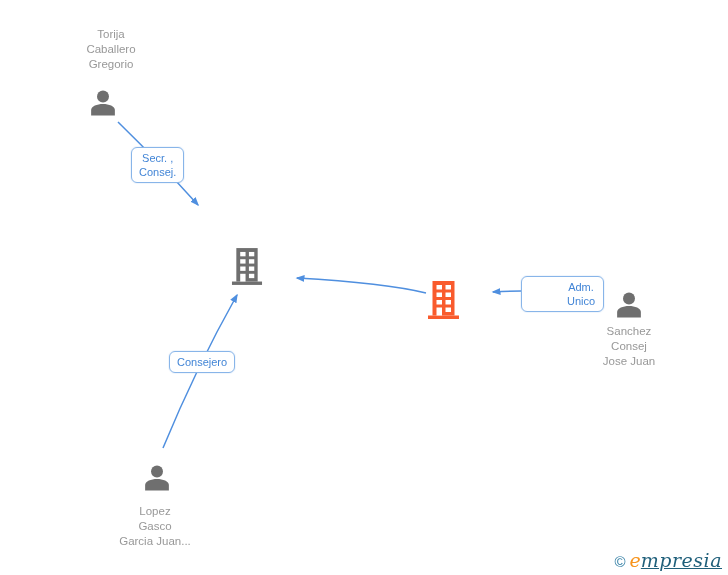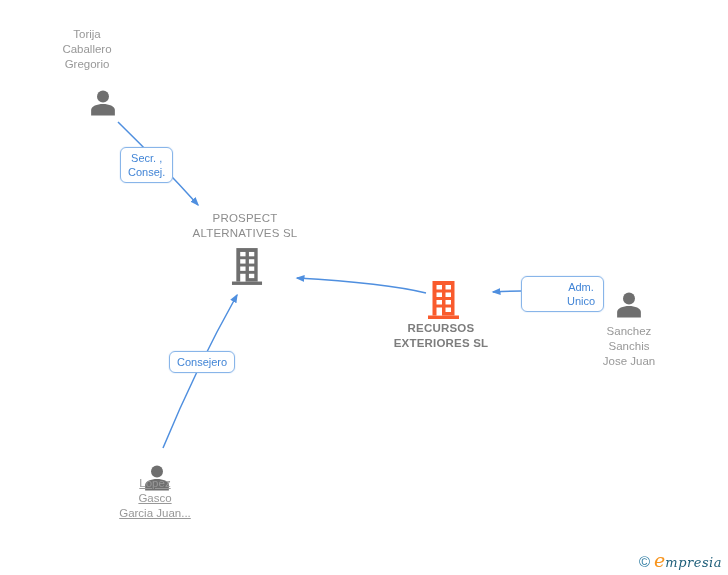--- a/index.html
+++ b/index.html
@@ -39,74 +39,70 @@
     box-shadow:0 0 0 1px rgba(136,181,233,0.12);
   }
 
   .logo{
     position:absolute;right:6px;bottom:4px;display:flex;align-items:baseline;gap:4px;
     font-family:"DejaVu Serif", serif;
   }
   .logo .copy{color:var(--logo-teal);font-size:15px;font-family:"Liberation Sans",sans-serif;}
   .logo .brand{font-style:italic;}
   .logo .brand .e{color:var(--logo-orange);font-size:19px;}
-  .logo .brand .rest{color:var(--logo-dark);font-size:13px;letter-spacing:.5px;}
+  .logo .brand .rest{color:var(--logo-dark);font-size:19px;letter-spacing:.5px;text-decoration:underline;}
 </style>
 </head>
 <body>
 
 <div class="canvas">
 
   <svg class="edges" viewBox="0 0 728 575">
     <defs>
       <marker id="arrow" markerWidth="9" markerHeight="7" refX="7.5" refY="3.5" orient="auto" markerUnits="userSpaceOnUse">
         <path d="M0,0 L9,3.5 L0,7 Z"></path>
       </marker>
     </defs>
     <path class="edge" d="M118,122 Q162,165 198,205" marker-end="url(#arrow)"></path>
     <path class="edge" d="M426,293 Q385,283 297,278" marker-end="url(#arrow)"></path>
     <path class="edge" d="M601,297 Q566,288 493,292" marker-end="url(#arrow)"></path>
     <path class="edge" d="M163,448 Q196,368 237,295" marker-end="url(#arrow)"></path>
   </svg>
 
-  <div class="node-label" style="left:27px;top:27px;width:120px;">Torija
+  <div class="node-label" style="left:51px;top:27px;width:120px;">Torija
 Caballero
 Gregorio</div>
   <div class="icon-wrap" style="left:88px;top:88px;">
     <svg width="30" height="30" viewBox="0 0 24 24">
       <g fill="var(--icon-gray)">
         <circle cx="12" cy="6.8" r="4.8"></circle>
         <path d="M2.5 22 v-4.4 c0,-3.2 4.7,-4.9 9.5,-4.9 s9.5,1.7 9.5,4.9 V22 z"></path>
       </g>
     </svg>
   </div>
 
-  <div class="node-label company-label" style="left:175px;top:211px;width:140px;">PROSPECT
-ALTERNATIVES SL</div>
   <div class="icon-wrap" style="left:231px;top:248px;">
     <svg width="32" height="37" viewBox="0 0 33 38">
       <g fill="var(--icon-gray)">
         <rect x="1" y="34.5" width="31" height="3.5"></rect>
         <rect x="5.5" y="0" width="22" height="34.5"></rect>
       </g>
       <g fill="#ffffff">
         <rect x="9.5" y="4" width="5.5" height="4.5"></rect>
         <rect x="18.5" y="4" width="5.5" height="4.5"></rect>
         <rect x="9.5" y="11.5" width="5.5" height="4.5"></rect>
         <rect x="18.5" y="11.5" width="5.5" height="4.5"></rect>
         <rect x="9.5" y="19" width="5.5" height="4.5"></rect>
         <rect x="18.5" y="19" width="5.5" height="4.5"></rect>
         <rect x="18.5" y="26.5" width="5.5" height="4.5"></rect>
         <rect x="9.5" y="26.5" width="5.5" height="8"></rect>
       </g>
     </svg>
   </div>
 
-  <div class="node-label company-label bold" style="left:371px;top:321px;width:140px;">RECURSOS
-EXTERIORES SL</div>
   <div class="icon-wrap" style="left:427px;top:281px;">
     <svg width="33" height="38" viewBox="0 0 33 38">
       <g fill="var(--icon-orange)">
         <rect x="1" y="34.5" width="31" height="3.5"></rect>
         <rect x="5.5" y="0" width="22" height="34.5"></rect>
       </g>
       <g fill="#ffffff">
         <rect x="9.5" y="4" width="5.5" height="4.5"></rect>
         <rect x="18.5" y="4" width="5.5" height="4.5"></rect>
         <rect x="9.5" y="11.5" width="5.5" height="4.5"></rect>
@@ -121,36 +117,36 @@
 
   <div class="icon-wrap" style="left:614px;top:290px;">
     <svg width="30" height="30" viewBox="0 0 24 24">
       <g fill="var(--icon-gray)">
         <circle cx="12" cy="6.8" r="4.8"></circle>
         <path d="M2.5 22 v-4.4 c0,-3.2 4.7,-4.9 9.5,-4.9 s9.5,1.7 9.5,4.9 V22 z"></path>
       </g>
     </svg>
   </div>
   <div class="node-label" style="left:569px;top:324px;width:120px;">Sanchez
-Sanchis
+Consej
 Jose Juan</div>
 
   <div class="icon-wrap" style="left:142px;top:463px;">
     <svg width="30" height="30" viewBox="0 0 24 24">
       <g fill="var(--icon-gray)">
         <circle cx="12" cy="6.8" r="4.8"></circle>
         <path d="M2.5 22 v-4.4 c0,-3.2 4.7,-4.9 9.5,-4.9 s9.5,1.7 9.5,4.9 V22 z"></path>
       </g>
     </svg>
   </div>
-  <div class="node-label" style="left:95px;top:476px;width:120px;text-decoration:underline;">Lopez
+  <div class="node-label" style="left:95px;top:504px;width:120px;">Lopez
 Gasco
 Garcia Juan...</div>
 
-  <div class="rel-box" style="left:120px;top:147px;min-width:36px;">Secr. ,
+  <div class="rel-box" style="left:131px;top:147px;min-width:36px;">Secr. ,
 Consej.</div>
   <div class="rel-box" style="left:521px;top:276px;min-width:30px;padding-left:44px;">Adm.
 Unico</div>
   <div class="rel-box" style="left:169px;top:351px;">Consejero</div>
 
   <div class="logo">
     <span class="copy">©</span>
     <span class="brand"><span class="e">e</span><span class="rest">mpresia</span></span>
   </div>
 

